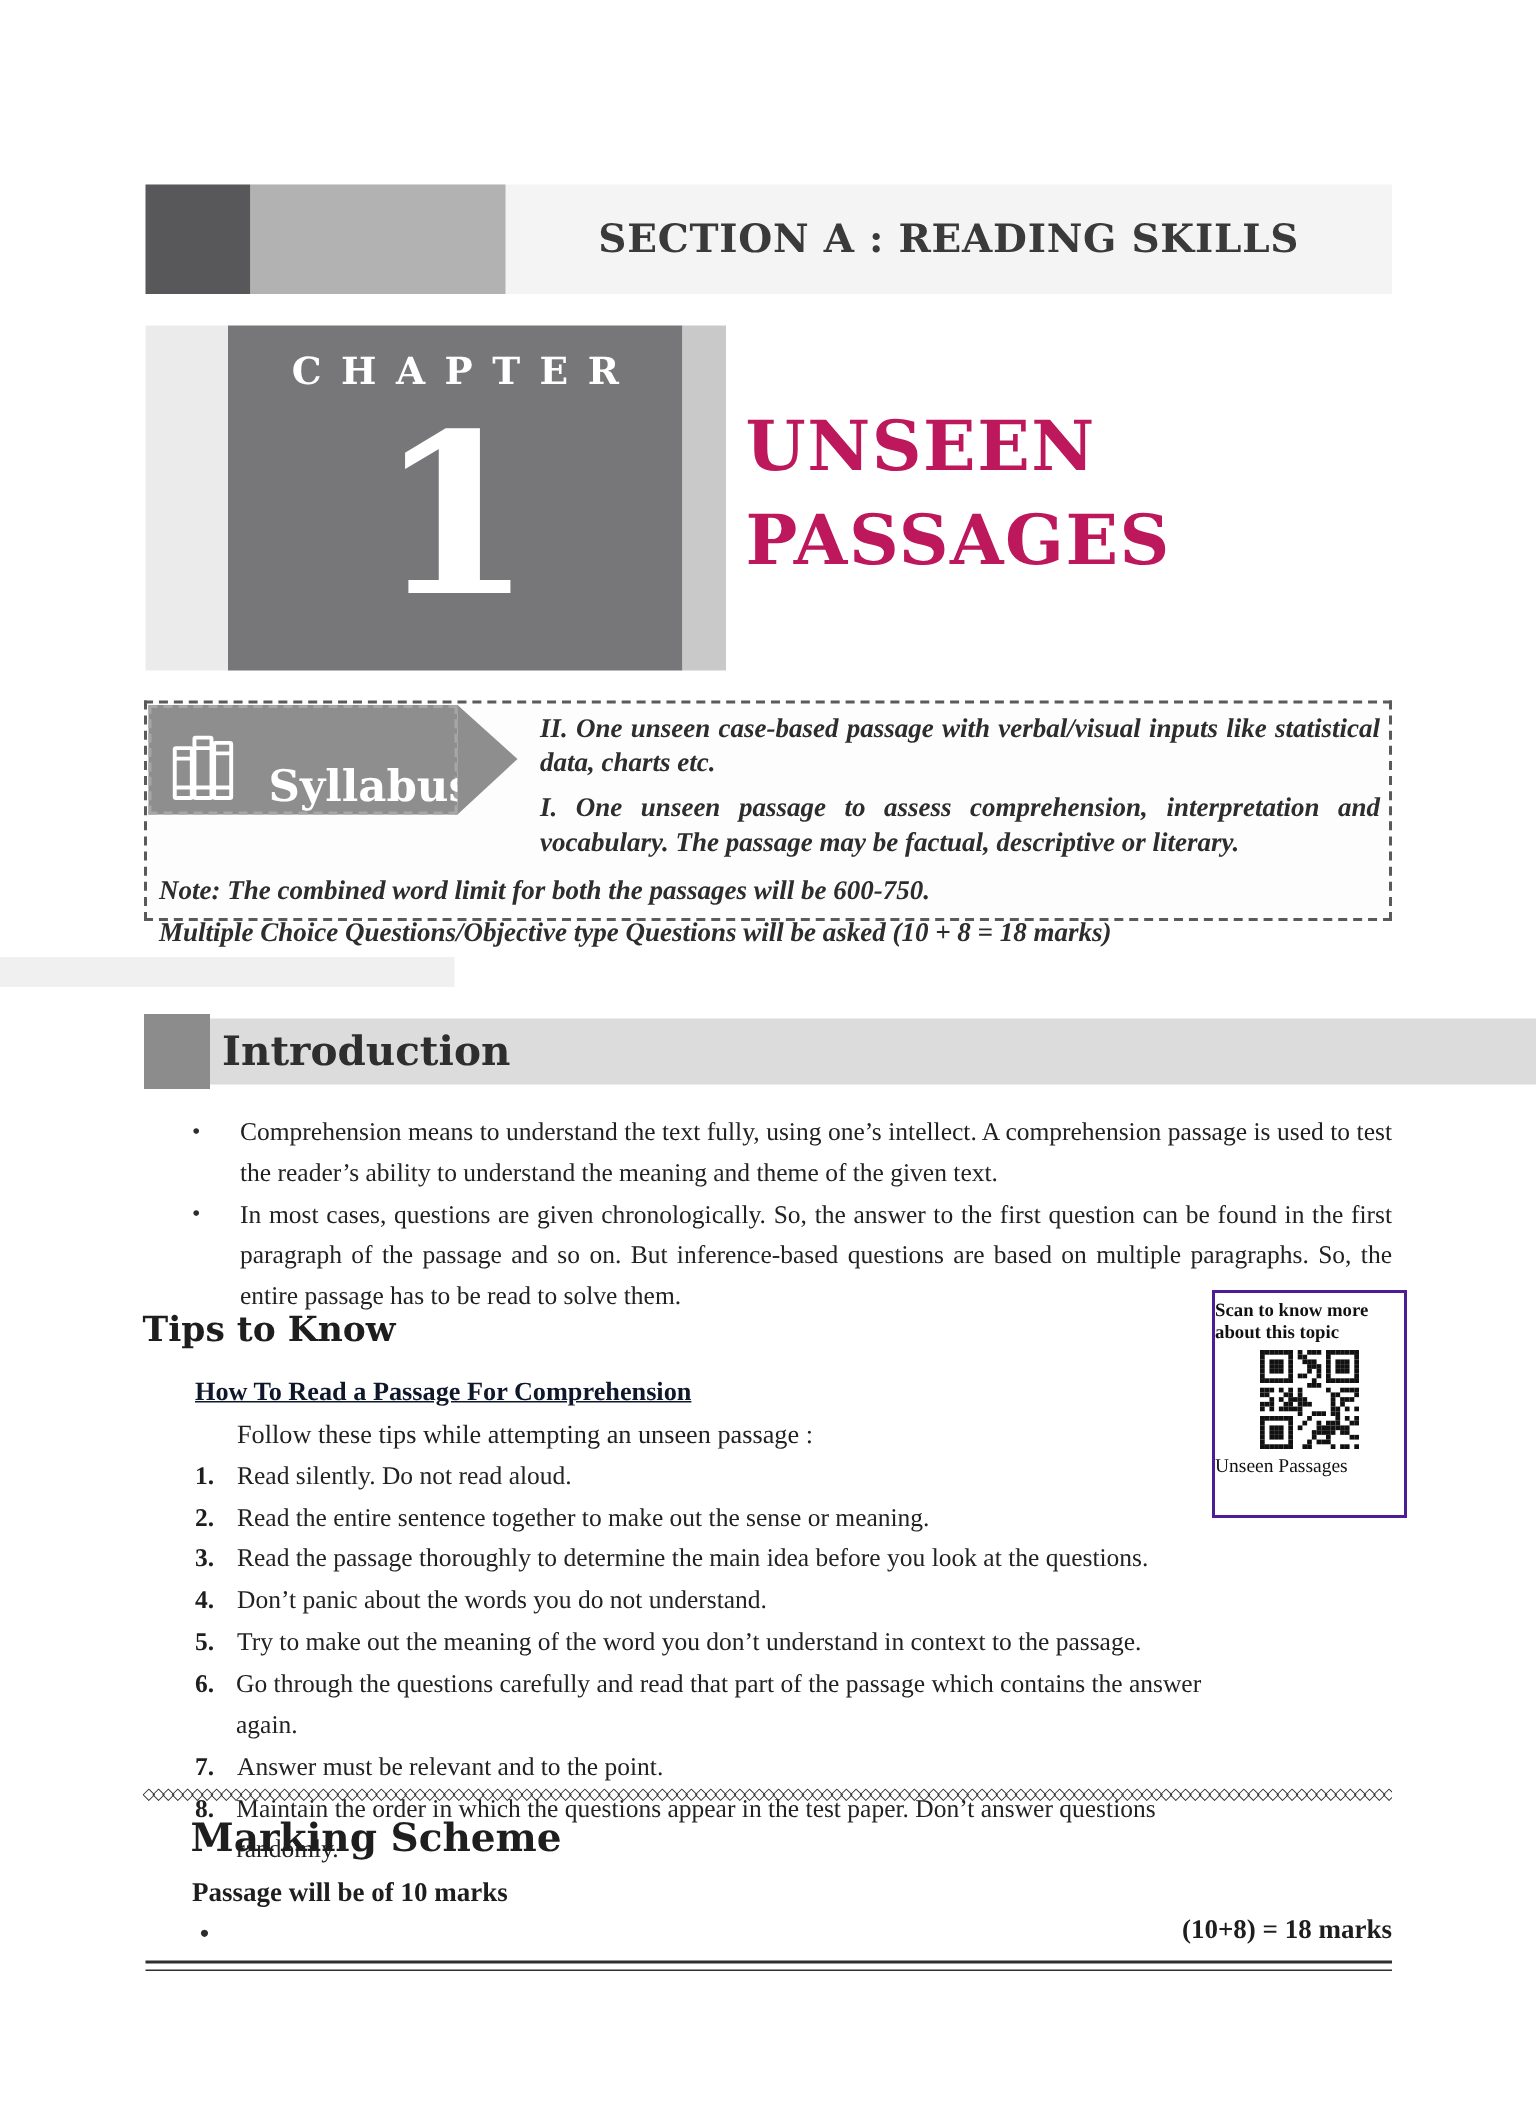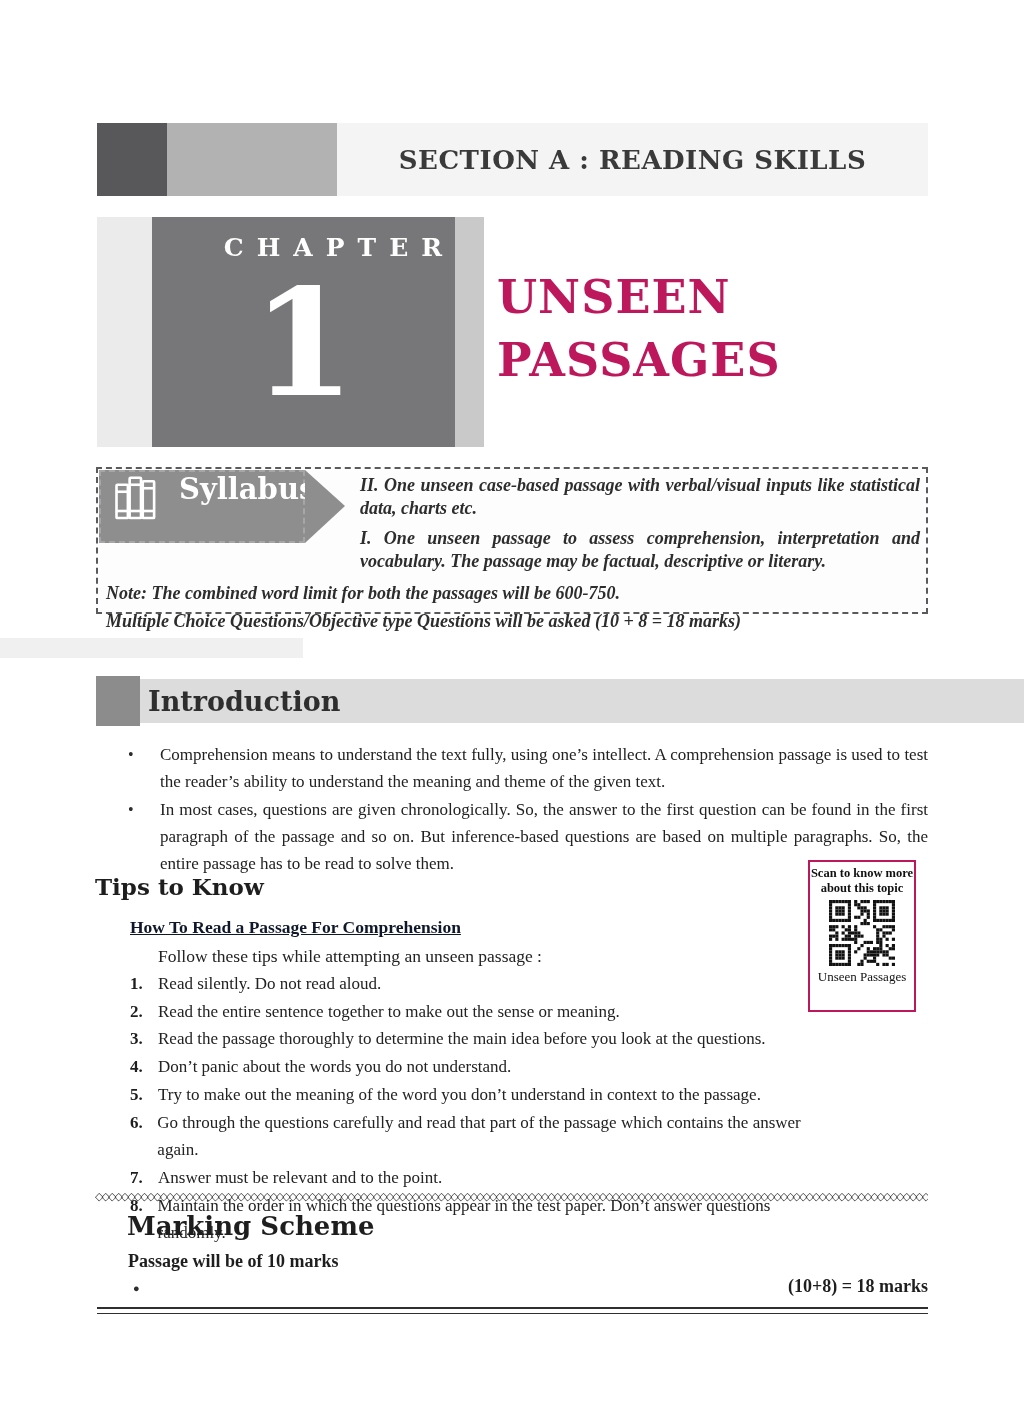--- a/index.html
+++ b/index.html
@@ -18,31 +18,31 @@
   .section-band .blk-dark{position:absolute;left:0;top:0;width:70px;height:73px;background:var(--band-dark);}
   .section-band .blk-mid{position:absolute;left:70px;top:0;width:170px;height:73px;background:var(--band-mid);}
   .section-band .band-title{position:absolute;left:240px;top:0;width:591px;height:73px;
       display:flex;align-items:center;justify-content:center;
       font-family:"DejaVu Serif",serif;font-weight:700;font-size:26px;letter-spacing:.5px;color:#3a3a3a;}
 
   
   .chapter-strip-left{position:absolute;left:97px;top:217px;width:55px;height:230px;background:var(--chapter-strip-left);}
   .chapter-box{position:absolute;left:152px;top:217px;width:303px;height:230px;background:var(--chapter-box);text-align:center;}
   .chapter-word{margin-top:16px;font-family:"DejaVu Serif",serif;font-weight:700;font-size:25px;
-      letter-spacing:13px;padding-left:13px;color:#fff;text-align:right;}
+      letter-spacing:13px;padding-left:13px;color:#fff;}
   .chapter-num{font-family:"DejaVu Serif",serif;font-weight:700;font-size:148px;line-height:150px;color:#fff;margin-top:6px;}
   .chapter-strip-right{position:absolute;left:455px;top:217px;width:29px;height:230px;background:var(--chapter-strip-right);}
   .chapter-title{position:absolute;left:497px;top:266px;font-family:"DejaVu Serif",serif;
       font-weight:700;font-size:46px;line-height:63px;letter-spacing:1px;color:#be185d;}
 
   
   .syllabus-box{position:absolute;left:96px;top:467px;width:832px;height:147px;
       border:2px dashed #5a5a5c;background:#fdfdfd;}
   .syllabus-label{position:absolute;left:1px;top:1px;width:206px;height:73px;background:var(--syllabus-label);
-      border:2px dashed #a6a6a6;display:flex;align-items:flex-start;gap:10px;padding-left:12px;}
+      border:2px dashed #a6a6a6;display:flex;align-items:flex-end;gap:10px;padding-left:12px;}
   .syllabus-label:after{content:"";position:absolute;left:204px;top:-2px;width:0;height:0;
       border-top:36px solid transparent;border-bottom:37px solid transparent;border-left:40px solid var(--syllabus-label);}
   .syllabus-label .label-text{font-family:"DejaVu Serif",serif;font-weight:700;font-size:29px;color:#fff;}
   .syllabus-items{margin:5px 6px 0 262px;}
   .syllabus-items p{font-style:italic;font-weight:600;font-size:18px;line-height:23px;text-align:justify;margin-bottom:7px;}
   .syllabus-note{margin:2px 8px 0 8px;font-style:italic;font-weight:600;font-size:18px;line-height:26px;}
 
   
   .side-strip{position:absolute;left:0;top:638px;width:303px;height:20px;background:var(--side-strip);}
   .intro-square{position:absolute;left:96px;top:676px;width:44px;height:50px;background:var(--intro-square);}
@@ -59,22 +59,22 @@
   
   .tips-heading{position:absolute;left:95px;top:873px;font-family:"DejaVu Serif",serif;font-weight:700;font-size:23px;color:#1e1e1e;}
   .tips-sub{position:absolute;left:130px;top:917px;font-weight:700;font-size:17.5px;color:#0f172a;text-decoration:underline;}
   .tips-lead{position:absolute;left:158px;top:946px;font-size:17.5px;color:#222;}
   .tips-list{position:absolute;left:130px;top:970px;width:700px;list-style:none;}
   .tips-list li{display:flex;line-height:27.7px;}
   .tips-list .num{width:28px;font-weight:700;font-size:17px;color:#1e1e1e;}
   .tips-list .txt{font-size:17px;color:#222;}
 
   
-  .qr-box{position:absolute;left:808px;top:860px;width:108px;height:152px;border:2px solid #be185d;
-      background:#fff;text-align:center;padding-top:4px;}
+  .qr-box{position:absolute;left:808px;top:860px;width:130px;height:152px;border:2px solid #4c1d95;
+      background:#fff;padding-top:4px;}
   .qr-cap-top{font-weight:700;font-size:12.5px;line-height:15px;color:#111;}
   .qr-box svg{display:block;margin:4px auto 2px auto;}
   .qr-cap-bottom{font-size:13px;line-height:17px;color:#111;}
 
   
   .diamond-divider{position:absolute;left:95px;top:1191px;width:833px;height:12px;overflow:hidden;
       white-space:nowrap;font-size:11px;line-height:11px;letter-spacing:-2px;color:#2a2a2a;}
 
   
   .marking-heading{position:absolute;left:127px;top:1211px;font-family:"DejaVu Serif",serif;font-weight:700;font-size:26px;color:#1e1e1e;}

